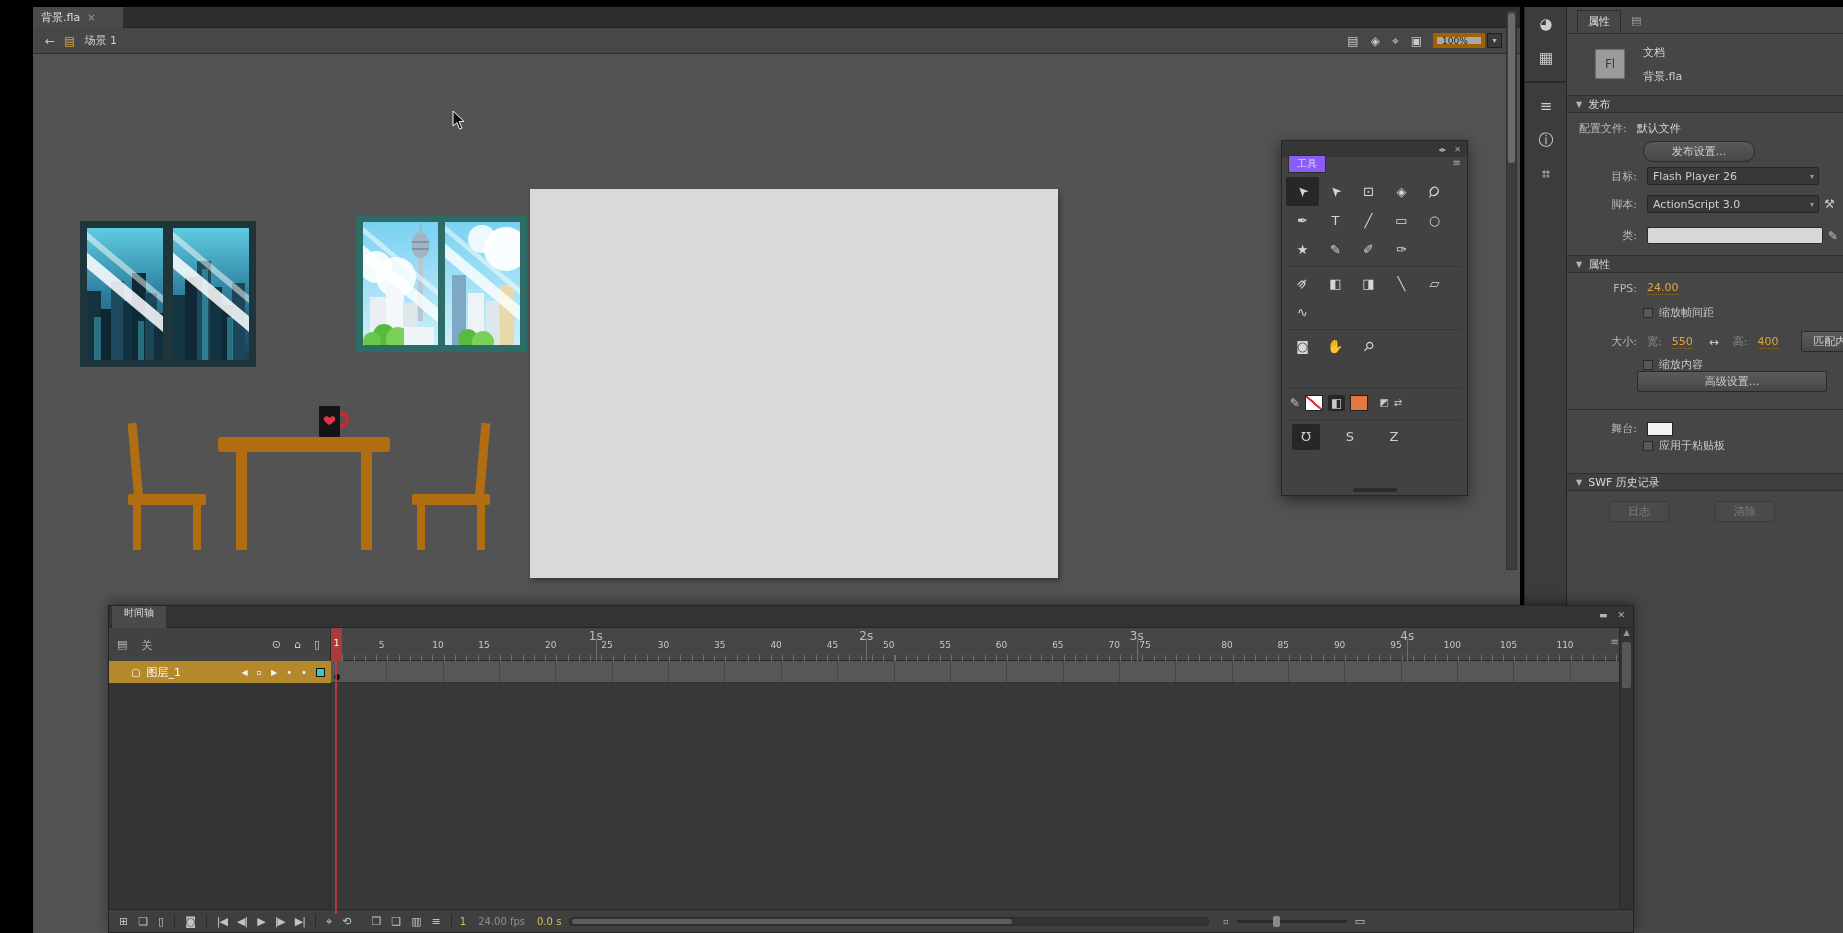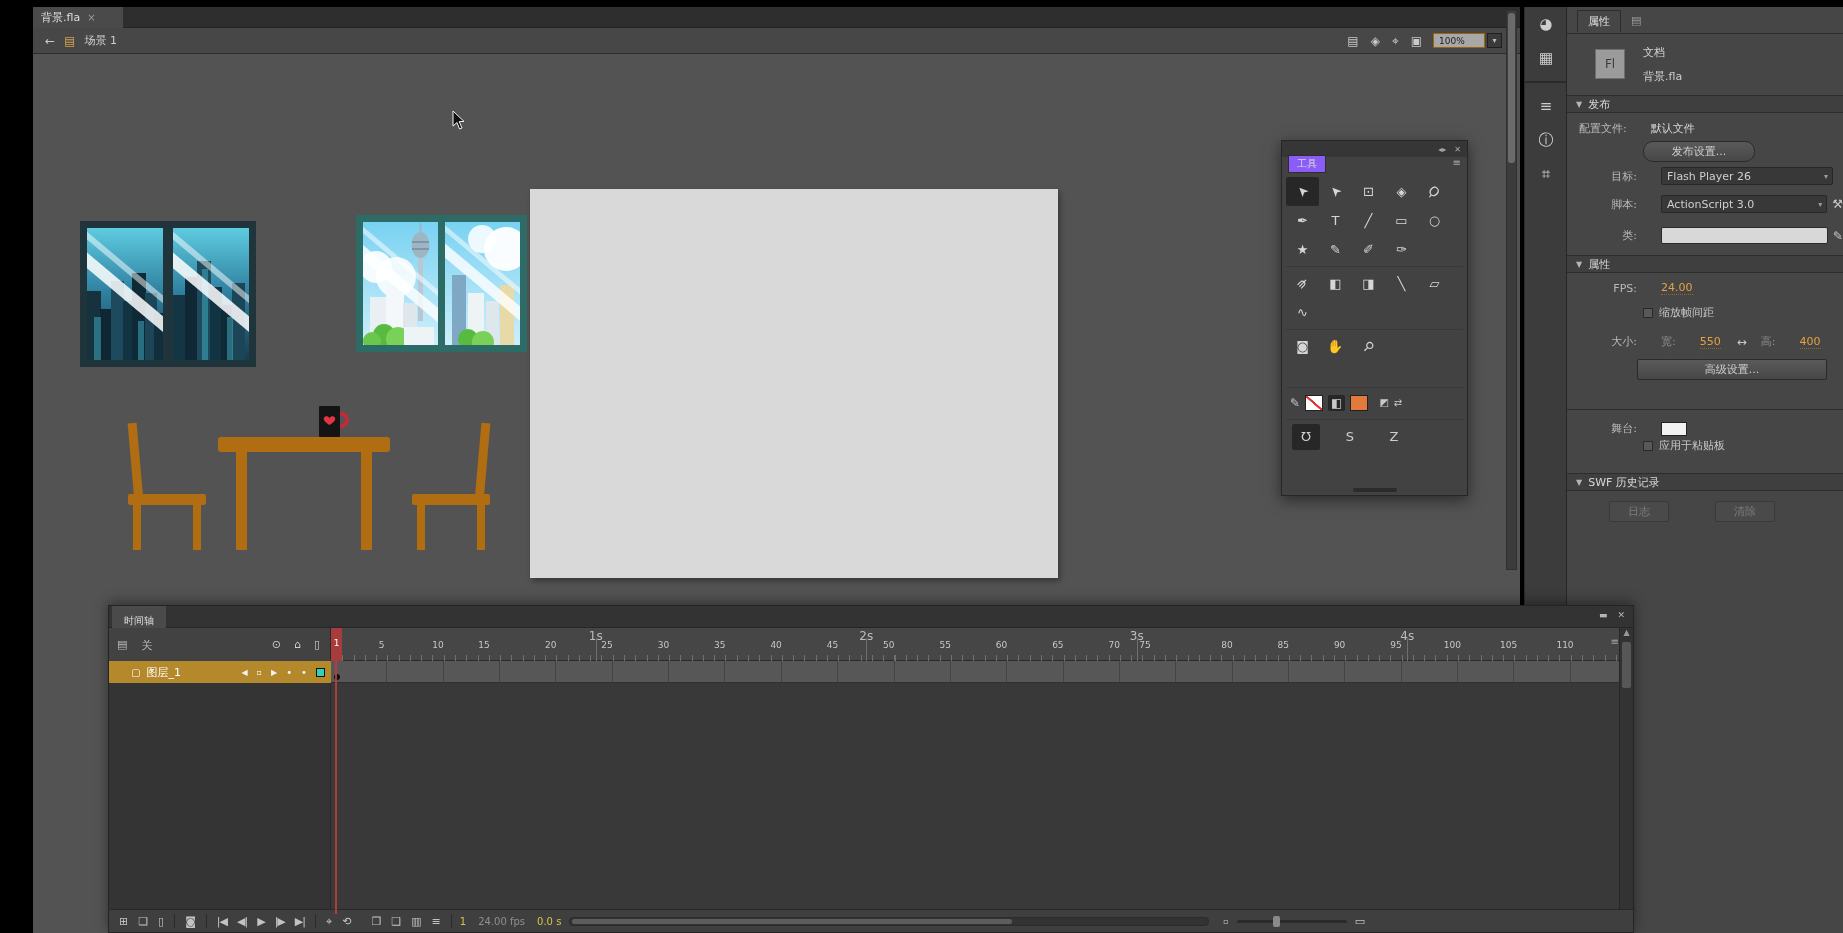--- a/index.html
+++ b/index.html
@@ -14,21 +14,21 @@
   
   #doc-area { left:33px; top:7px; width:1487px; height:926px; background:#535353; }
   #tabbar { left:0; top:0; width:100%; height:21px; background:#2e2e2e; border-bottom:1px solid #232323;}
   .doc-tab { position:absolute; left:0; top:0; height:21px; width:90px; background:#4a4a4a;
              color:#dedede; font-size:11px; display:flex; align-items:center; gap:7px; padding:0 8px;}
   .doc-tab .close { color:#9a9a9a; font-size:10px; }
   #editbar { left:0; top:21px; width:100%; height:26px; background:#474747; border-bottom:1px solid #2c2c2c;
              display:flex; align-items:center; font-size:11px; color:#cfcfcf;}
   #editbar .left { display:flex; align-items:center; gap:9px; padding-left:12px; }
   #eb-right { position:absolute; right:18px; top:2px; height:21px; display:flex; align-items:center; gap:11px;}
-  .zoom-box { width:52px; height:15px; background:#a8a8a8; border:1px solid #a16207; color:#1d1d1d;
+  .zoom-box { width:52px; height:15px; background:#a8a8a8; border:4px solid #a16207; color:#1d1d1d;
               font-size:9px; display:flex; align-items:center; padding-left:5px;}
   .zoom-dd  { width:15px; height:15px; background:#3a3a3a; border:1px solid #1f1f1f; color:#bbb;
               font-size:8px; display:flex; align-items:center; justify-content:center;}
   #canvas { left:0; top:47px; width:100%; height:879px; overflow:hidden; }
   #stage { left:497px; top:135px; width:528px; height:389px; background:#d9d9d9; box-shadow:2px 3px 6px rgba(0,0,0,.35);}
   #canvas-vscroll { left:1473px; top:3px; width:11px; height:560px; background:#3c3c3c; border:1px solid #303030;}
   #canvas-vscroll .thumb { position:absolute; left:1px; top:2px; width:7px; height:150px; background:#6b6b6b; border-radius:3px;}
 
   
   #dock { left:1524px; top:7px; width:42px; height:598px; background:#3c3c3c; border-left:1px solid #2a2a2a;}
@@ -41,21 +41,21 @@
            color:#c8c8c8; font-size:11px; overflow:hidden;}
   .ptab { position:absolute; left:10px; top:3px; height:22px; padding:0 10px; background:#464646;
           border:1px solid #2c2c2c; border-bottom:none; display:flex; align-items:center; color:#e3e3e3;}
   .ptab2 { position:absolute; left:64px; top:8px; color:#9a9a9a; font-size:11px;}
   .sect { position:absolute; left:0; width:100%; height:18px; background:#3f3f3f; border-top:1px solid #2d2d2d;
           border-bottom:1px solid #2d2d2d; display:flex; align-items:center; gap:6px; padding-left:9px;
           color:#d8d8d8;}
   .sect .tri { font-size:8px; color:#b5b5b5;}
   .prow { position:absolute; left:0; width:100%; display:flex; align-items:center;}
   .plabel { width:70px; text-align:right; color:#b9b9b9; flex:none;}
-  .pval { margin-left:24px; }
+  .pval { margin-left:10px; }
   .pbtn { background:linear-gradient(#5a5a5a,#474747); border:1px solid #2a2a2a; border-radius:2px;
           color:#cfcfcf; font-size:11px; text-align:center; padding:2px 0;}
   .dropdown { background:#383838; border:1px solid #272727; border-radius:2px; height:18px; color:#cfcfcf;
               display:flex; align-items:center; padding:0 5px; position:relative;}
   .dropdown .dd-arrow { position:absolute; right:4px; font-size:8px; color:#9a9a9a;}
   .orange { color:#e5a241; border-bottom:1px dotted #8a6a33;}
   .chk { width:10px; height:10px; border:1px solid #2a2a2a; background:#585858; display:inline-block; margin-right:6px;}
   .swatch-stage { width:26px; height:14px; background:#f2f2f2; border:1px solid #222; }
   .dimbtn { background:#4a4a4a; border:1px solid #3a3a3a; color:#7d7d7d; border-radius:2px; font-size:11px;
             text-align:center; padding:2px 0;}
@@ -86,21 +86,21 @@
   .opt.active { background:#272727;}
   #tools .grip { position:absolute; bottom:3px; left:50%; transform:translateX(-50%); width:44px; height:4px;
                  background:#2b2b2b; border-radius:2px;}
 
   
   #timeline { left:108px; top:605px; width:1526px; height:328px; background:#3b3b3b; border:1px solid #242424;
               box-shadow:0 -3px 12px rgba(0,0,0,.4); z-index:6;}
   #tl-tabstrip { position:absolute; left:0; top:0; width:100%; height:22px; background:#333333;
                  border-bottom:1px solid #262626;}
   .tl-tab { position:absolute; left:3px; top:0; height:22px; background:#4a4a4a; color:#ddd; font-size:10px;
-            display:flex; align-items:flex-end; padding:0 12px;}
+            display:flex; align-items:flex-start; padding:0 12px;}
   #tl-winicons { position:absolute; right:8px; top:4px; display:flex; gap:10px; color:#b5b5b5; font-size:9px;}
   #tl-header { position:absolute; left:0; top:22px; width:1512px; height:33px; background:#464646;
                border-bottom:1px solid #2a2a2a;}
   #tl-namecol-header { position:absolute; left:0; top:0; width:222px; height:33px; border-right:1px solid #2a2a2a;
                        background:#424242;}
   #tl-header-left { position:absolute; left:8px; top:10px; display:flex; gap:14px; color:#b9b9b9; font-size:11px;}
   #tl-colicons { position:absolute; right:10px; top:10px; display:flex; gap:13px; color:#cfcfcf; font-size:11px;}
   #ruler { position:absolute; left:222px; top:0; width:1290px; height:33px; overflow:hidden;}
   .ruler-num { position:absolute; top:12px; transform:translateX(-50%); color:#c7c7c7; font-size:9px;}
   .sec-mark { position:absolute; top:1px; transform:translateX(-50%); color:#bdbdbd; font-size:12px;}
@@ -390,21 +390,21 @@
       <span class="pval orange">550</span>
       <span class="pval icon" style="margin-left:16px;">↔</span>
       <span class="pval dim" style="margin-left:14px;">高:</span>
       <span class="pval orange">400</span>
       <span class="pbtn pval" style="margin-left:22px;width:70px;flex:none;">匹配内容</span>
     </div>
     <div class="prow" style="top:350px;padding-left:76px;">
       <span class="chk"></span>
       <span>缩放内容</span>
     </div>
-    <div class="pbtn abs" style="left:70px;top:352px;width:190px;">高级设置...</div>
+    <div class="pbtn abs" style="left:70px;top:364px;width:190px;">高级设置...</div>
     <div class="abs" style="left:0;top:402px;width:100%;height:1px;background:#2e2e2e;"></div>
 
     <div class="prow" style="top:414px;">
       <span class="plabel">舞台:</span>
       <span class="pval swatch-stage"></span>
     </div>
     <div class="prow" style="top:431px;padding-left:76px;">
       <span class="chk"></span>
       <span>应用于粘贴板</span>
     </div>

